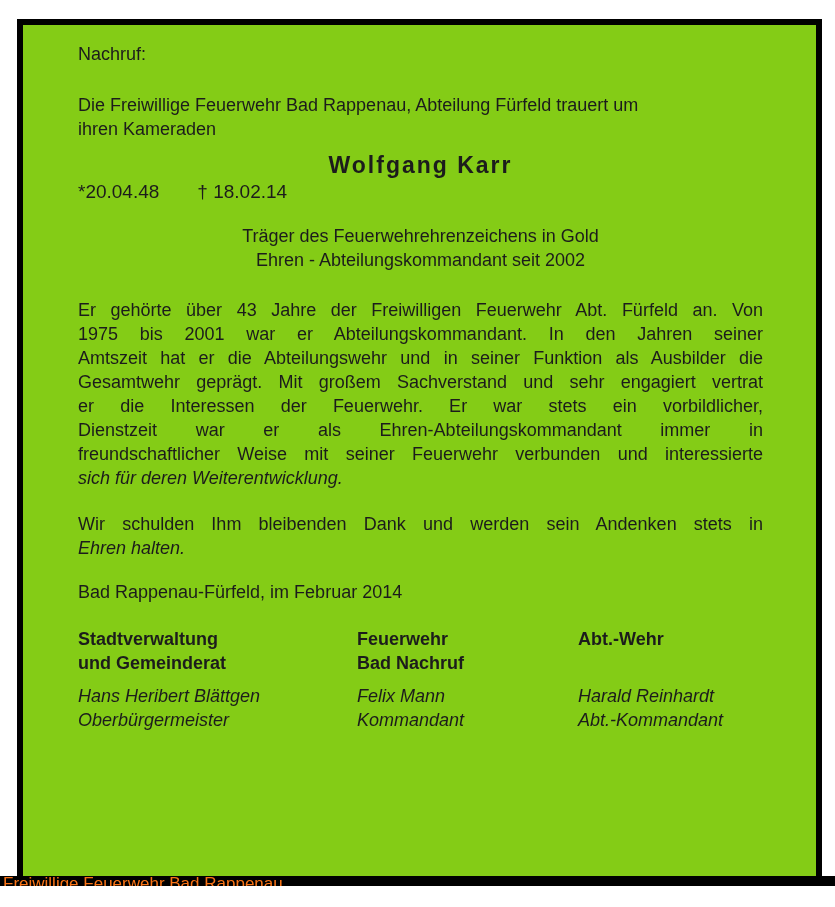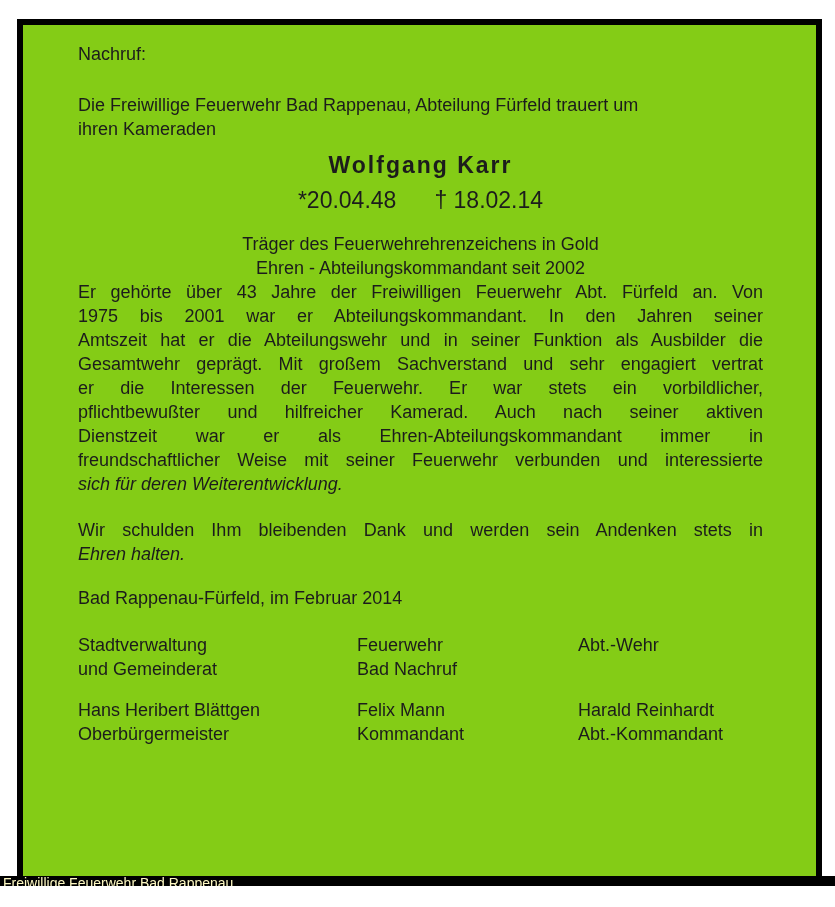--- a/index.html
+++ b/index.html
@@ -40,34 +40,33 @@
   }
   .name-line {
     margin-top: 9px;
     font-size: 23px;
     line-height: 30px;
     font-weight: bold;
     letter-spacing: 2px;
     text-align: center;
   }
   .dates-line {
-    text-align: center;
-    font-size: 23px;
+    font-size: 19px;
     line-height: 24px;
-    margin-top: 8px;
   }
   .dates-line .death {
     display: inline-block;
     margin-left: 38px;
   }
   .honors {
     margin-top: 20px;
     text-align: center;
   }
   .body-par {
+    margin-top: 26px;
   }
   .jline {
     text-align: justify;
     text-align-last: justify;
   }
   .lline {
     text-align: left;
     text-align-last: left;
     font-style: italic;
   }
@@ -76,41 +75,43 @@
   }
   .dateline {
     margin-top: 20px;
   }
   .sig-row {
     display: grid;
     grid-template-columns: 279px 221px 1fr;
   }
   .sig-row.orgs {
     margin-top: 23px;
+    font-weight: bold;
   }
   .sig-row.names {
-    margin-top: 17px;
+    margin-top: 9px;
+    font-style: italic;
   }
   .caption-bar {
     position: absolute;
     left: 0;
     top: 876px;
     width: 835px;
     height: 10px;
     background: #000000;
     overflow: hidden;
     z-index: 5;
   }
   .caption-text {
     position: absolute;
     left: 3px;
     top: 0;
-    font-size: 14px;
+    font-size: 17px;
     line-height: 15px;
-    color: #fef9c3;
+    color: #f97316;
     white-space: nowrap;
   }
 </style>
 </head>
 <body>
 
 <div class="frame">
   <div class="content">
 
     <p class="heading">Nachruf:</p>
@@ -130,21 +131,20 @@
       <div>Träger des Feuerwehrehrenzeichens in Gold</div>
       <div>Ehren - Abteilungskommandant seit 2002</div>
     </div>
 
     <div class="body-par">
       <div class="jline">Er gehörte über 43 Jahre der Freiwilligen Feuerwehr Abt. Fürfeld an. Von</div>
       <div class="jline">1975 bis 2001 war er Abteilungskommandant. In den Jahren seiner</div>
       <div class="jline">Amtszeit hat er die Abteilungswehr und in seiner Funktion als Ausbilder die</div>
       <div class="jline">Gesamtwehr geprägt. Mit großem Sachverstand und sehr engagiert vertrat</div>
       <div class="jline">er die Interessen der Feuerwehr. Er war stets ein vorbildlicher,</div>
-      <div class="jline">pflichtbewußter und hilfreicher Kamerad. Auch nach seiner aktiven</div>
       <div class="jline">Dienstzeit war er als Ehren-Abteilungskommandant immer in</div>
       <div class="jline">freundschaftlicher Weise mit seiner Feuerwehr verbunden und interessierte</div>
       <div class="lline">sich für deren Weiterentwicklung.</div>
     </div>
 
     <div class="closing">
       <div class="jline">Wir schulden Ihm bleibenden Dank und werden sein Andenken stets in</div>
       <div class="lline">Ehren halten.</div>
     </div>
 

